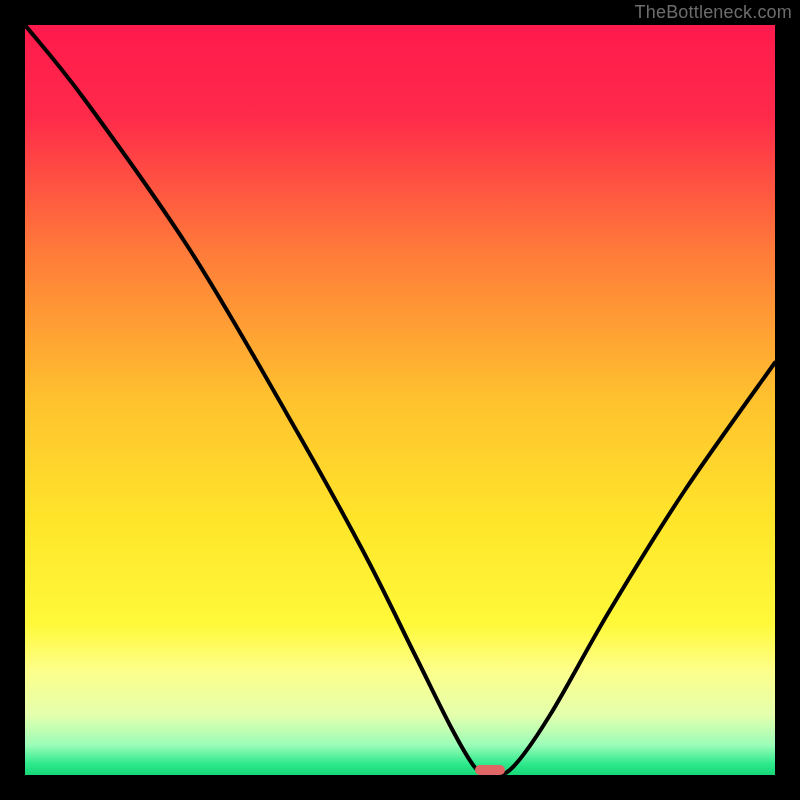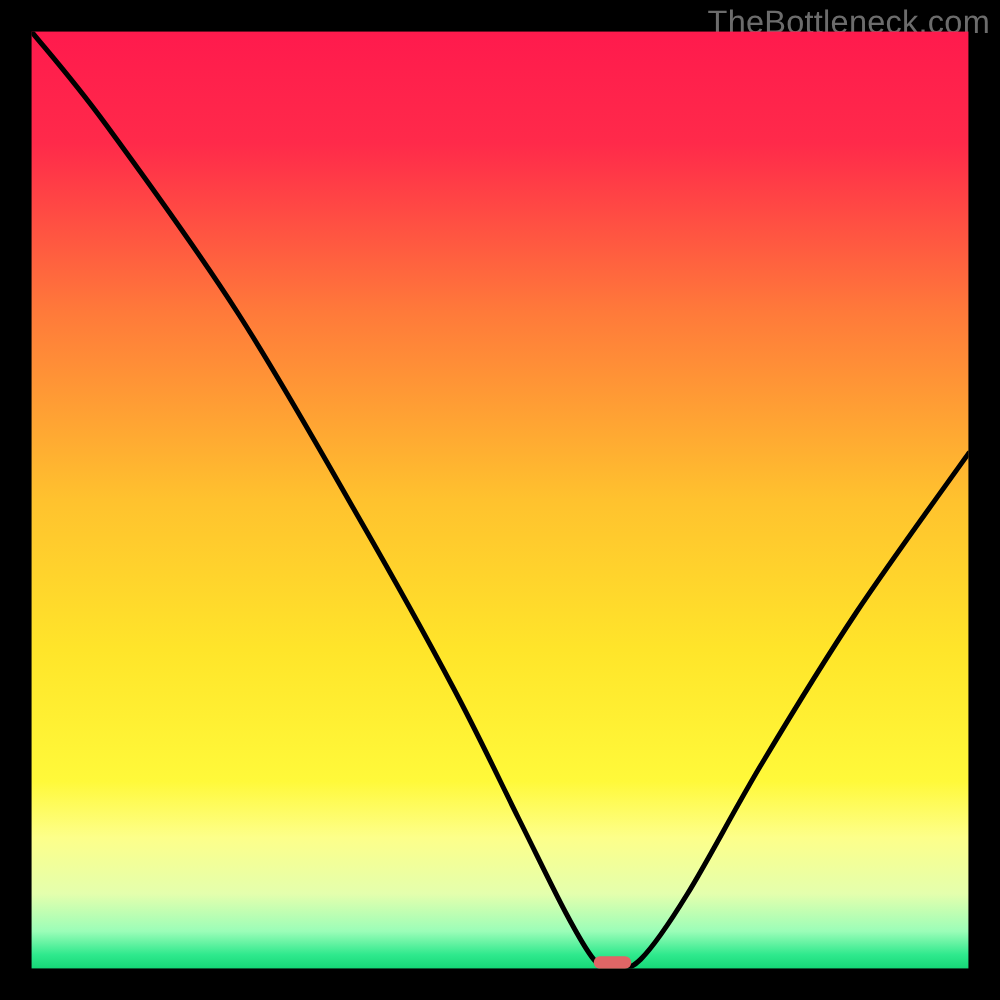--- a/index.html
+++ b/index.html
@@ -44,21 +44,21 @@
   .marker {
     position: absolute;
     background: #e06666;
     border-radius: 6px;
   }
   .watermark {
     position: absolute;
     top: 2px;
     right: 8px;
     color: #6c6c6c;
-    font-size: 26px;
+    font-size: 18px;
     letter-spacing: 0.2px;
     font-weight: 500;
   }
 </style>
 </head>
 <body>
 
 <div class="frame">
 
   <div class="watermark">TheBottleneck.com</div>

